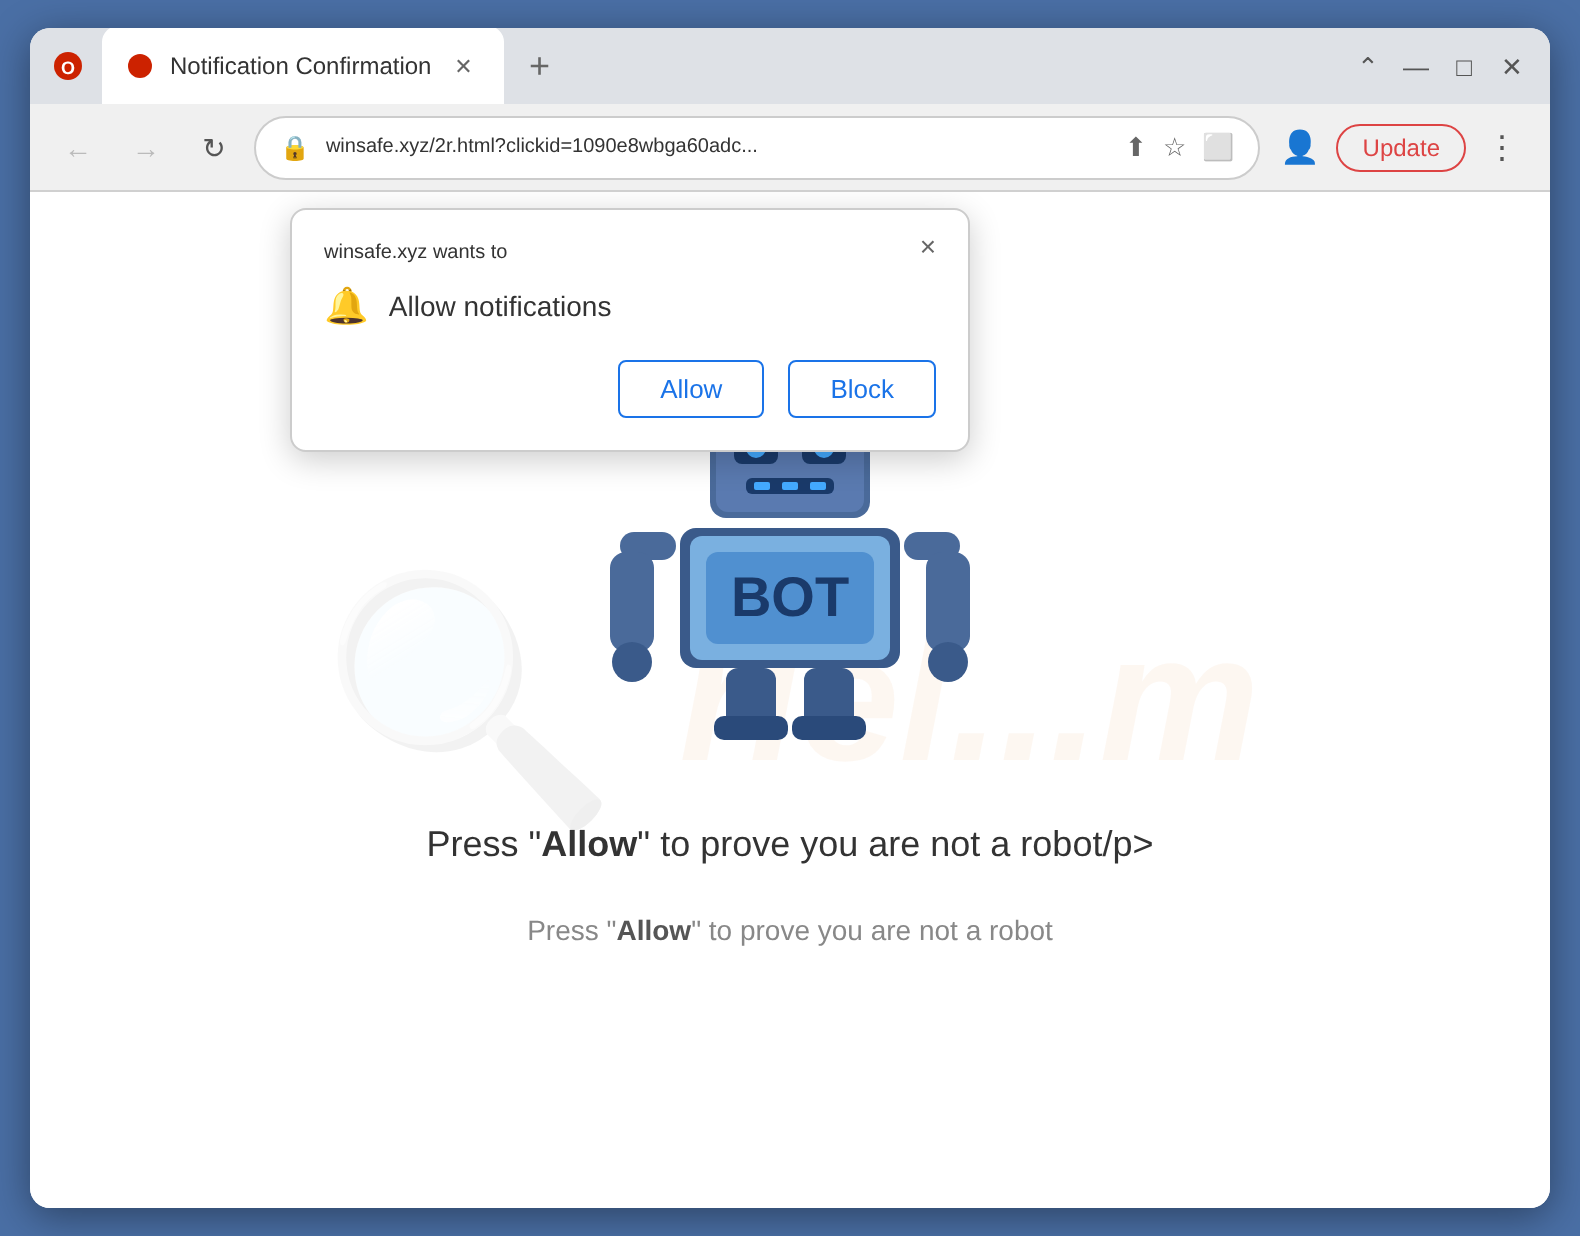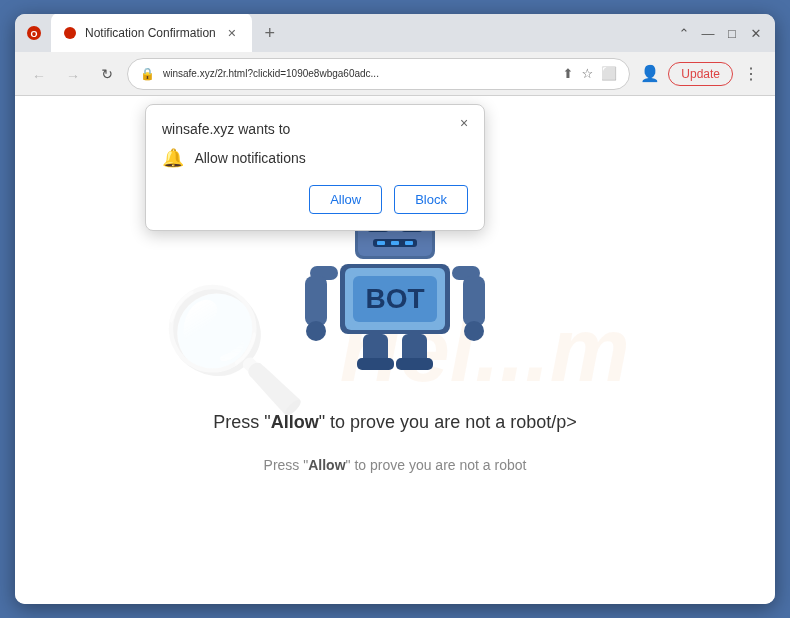--- a/index.html
+++ b/index.html
@@ -260,21 +260,21 @@
       display: flex;
       align-items: center;
       justify-content: center;
       cursor: pointer;
       color: #666;
       font-size: 14px;
       border-radius: 3px;
     }
 
     .popup-title {
-      font-size: 14px;
+      font-size: 10px;
       color: #333;
       margin-bottom: 10px;
       font-weight: normal;
     }
 
     .popup-notification-row {
       display: flex;
       align-items: center;
       gap: 10px;
       margin-bottom: 16px;

